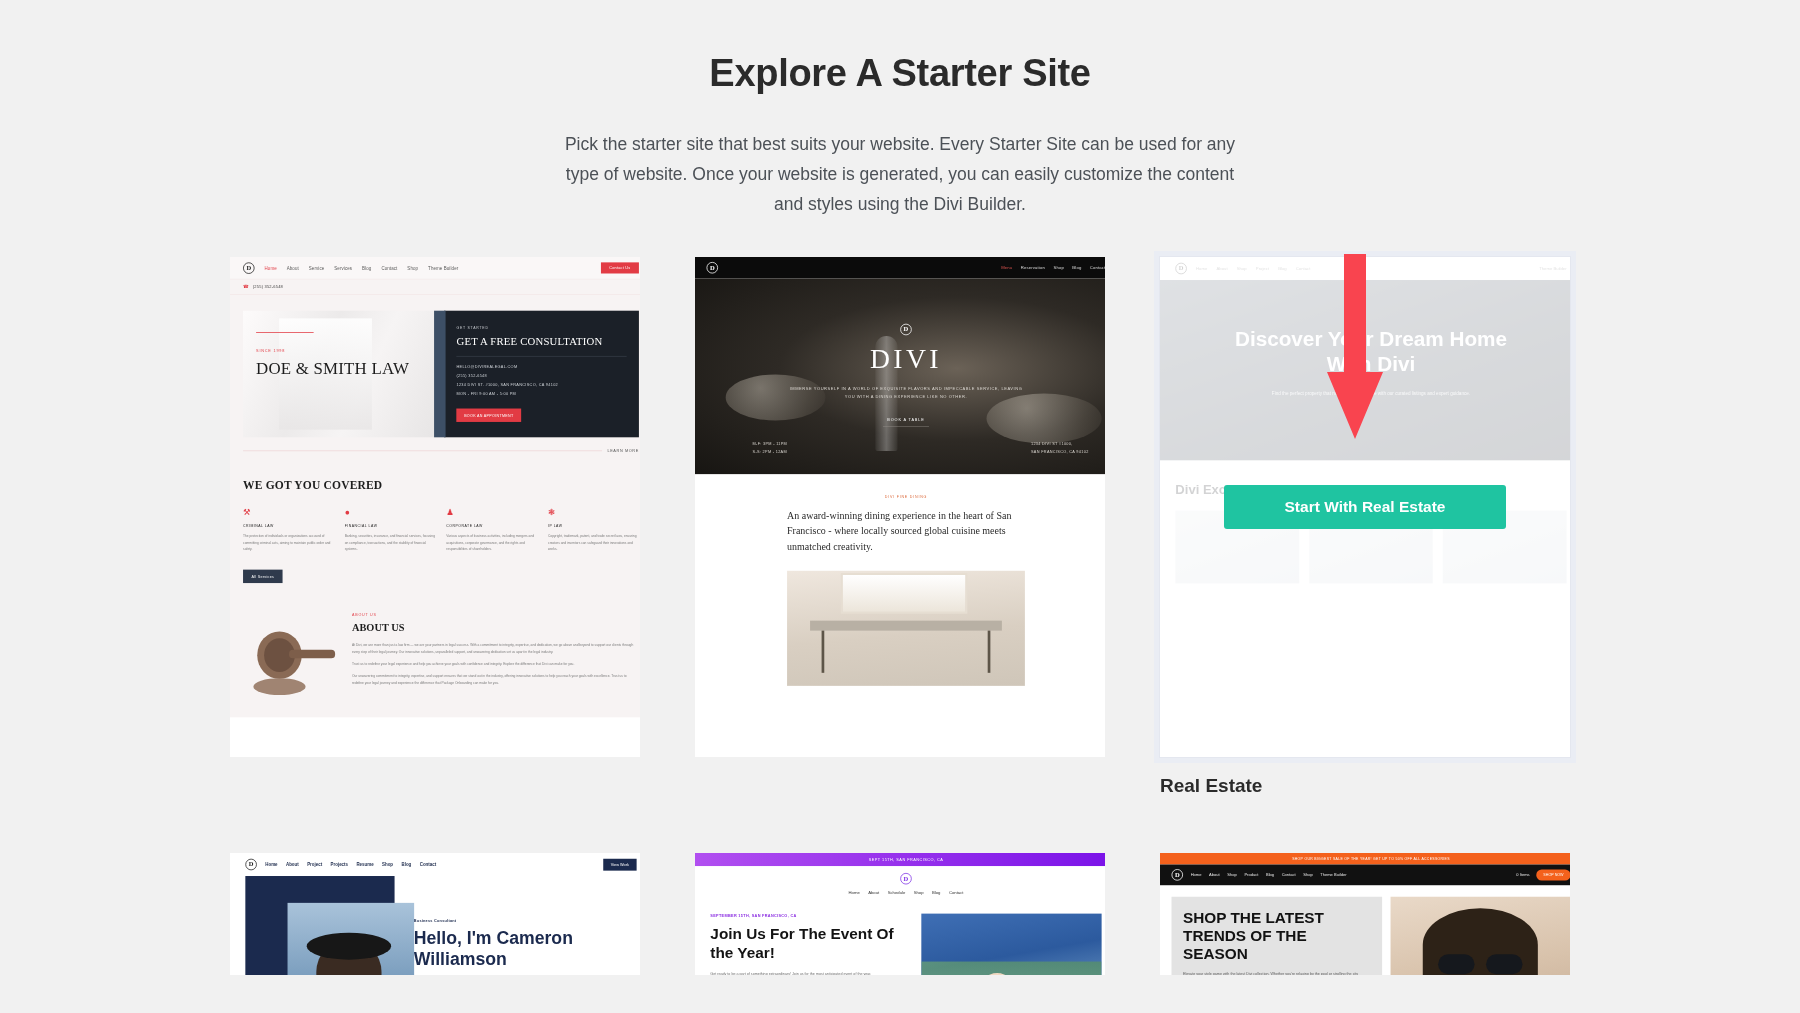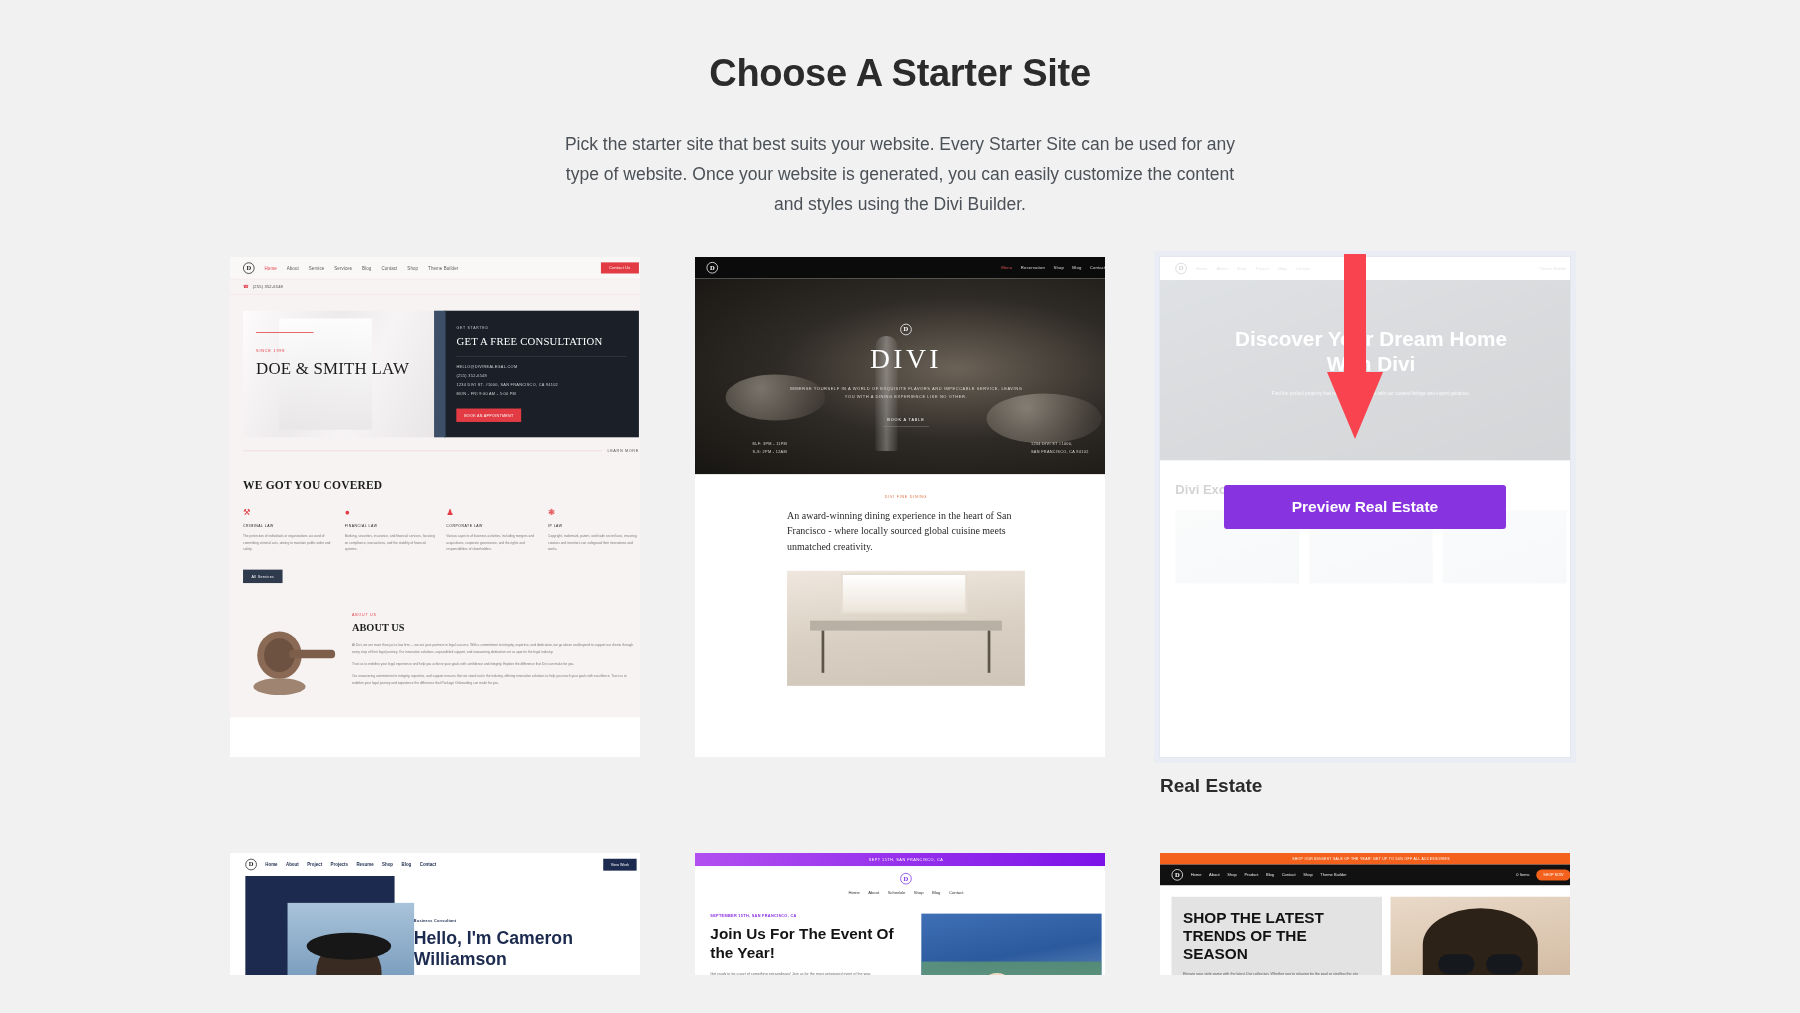--- a/index.html
+++ b/index.html
@@ -345,21 +345,21 @@
     width: 56px; height: 185px;
     z-index: 40;
     pointer-events: none;
   }
 </style>
 </head>
 <body>
 
 <div class="page">
 
-  <h1 class="page-title">Choose A Starter Site</h1>
+  <h1 class="page-title">Explore A Starter Site</h1>
   <p class="page-subtitle">Pick the starter site that best suits your website. Every Starter Site can be used for any type of website. Once your website is generated, you can easily customize the content and styles using the Divi Builder.</p>
 
   <div class="grid">
 
     <div class="card">
       <div class="thumb-wrap">
         <div class="mini lf">
           <div class="lf-nav">
             <div class="divi-logo">D</div>
             <span class="lk on">Home</span>
@@ -508,21 +508,21 @@
             <h2>Divi Exclusives</h2>
             <div class="re-cards">
               <div class="c a"></div>
               <div class="c b"></div>
               <div class="c c"></div>
             </div>
           </div>
         </div>
 
         <div class="overlay">
-          <button class="ov-btn preview">Preview Real Estate</button>
+          <button class="ov-btn start">Start With Real Estate</button>
         </div>
       </div>
       <div class="card-label">Real Estate</div>
     </div>
   </div>
 
   <div class="grid grid-row2">
 
     <div class="card">
       <div class="thumb-wrap short">

